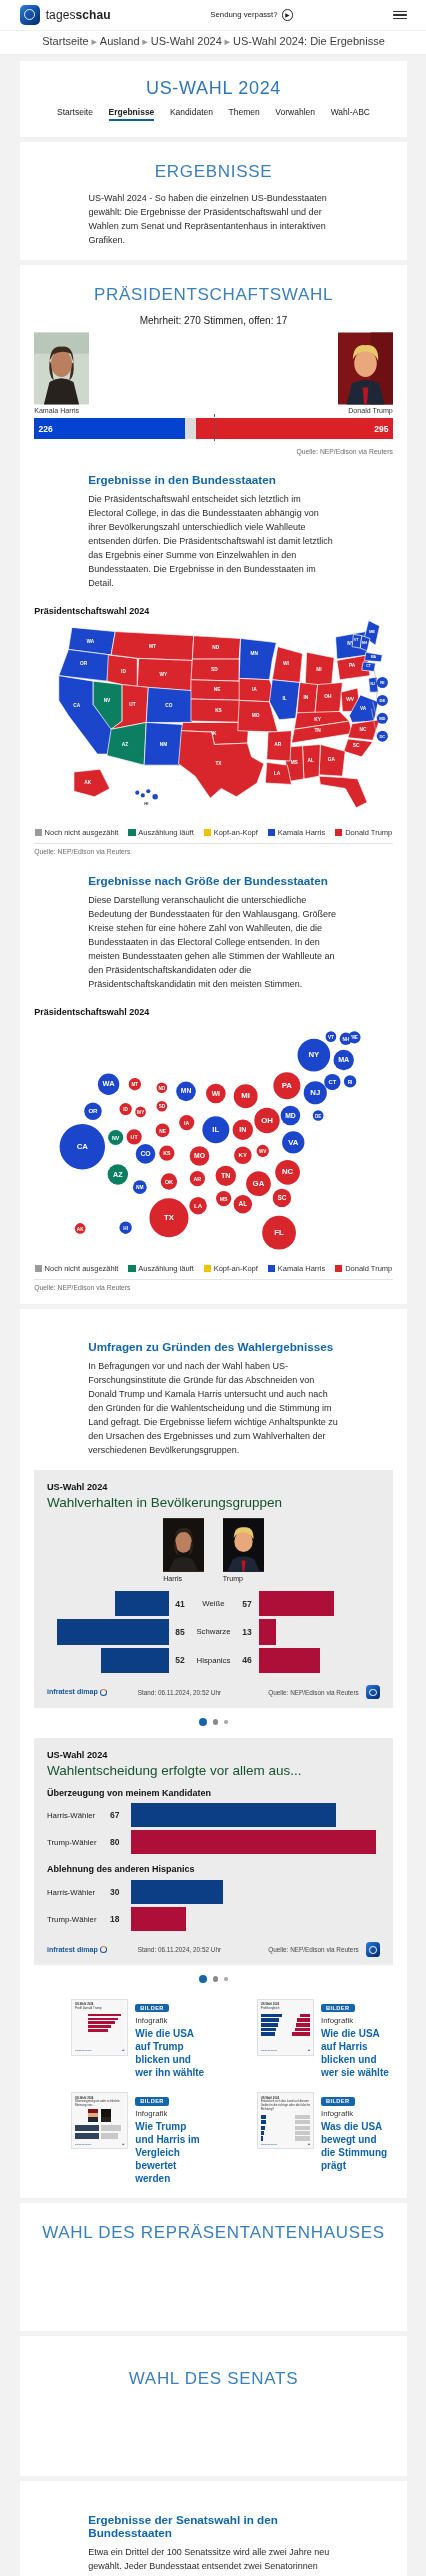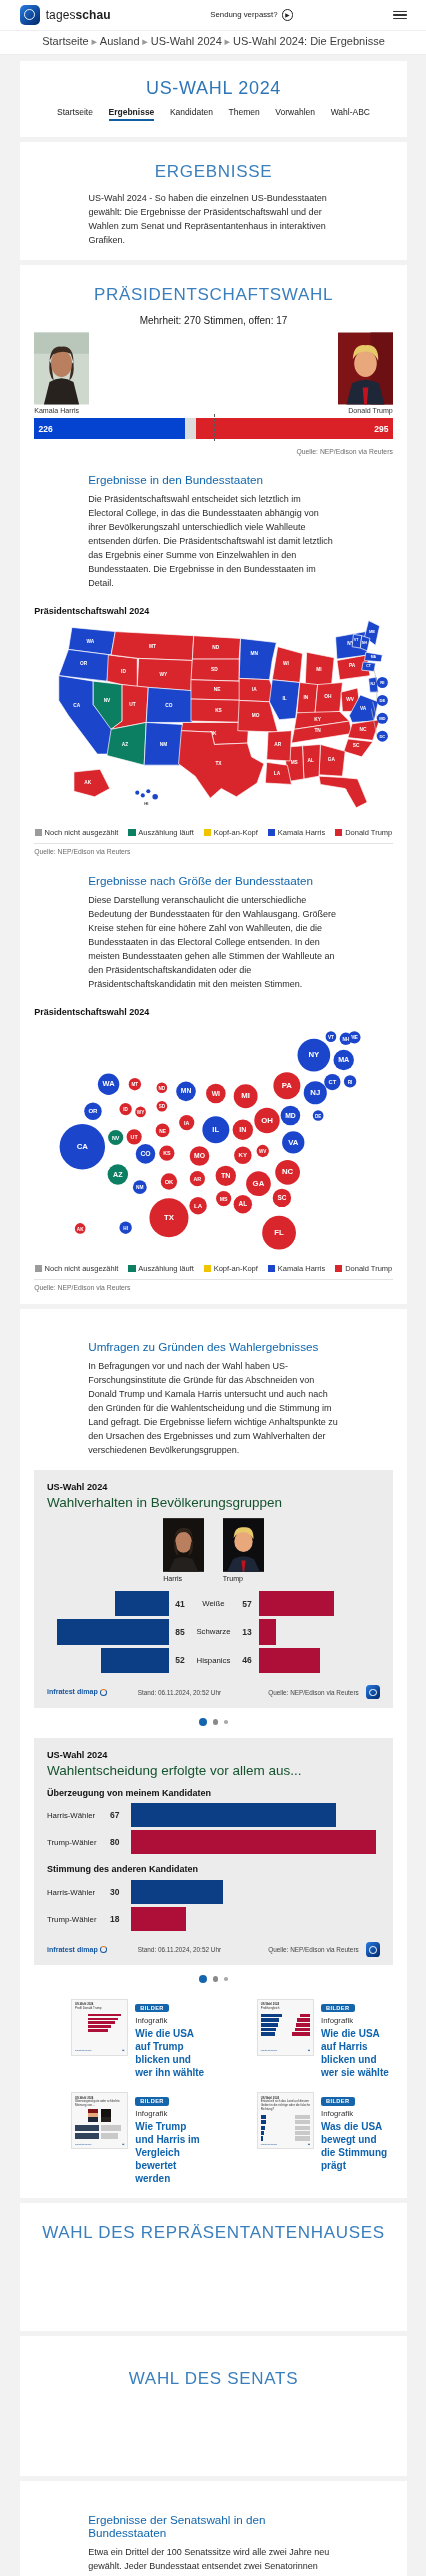--- a/index.html
+++ b/index.html
@@ -38,21 +38,21 @@
   .cand.right .nm { text-align:right; }
   .ebar-wrap { position:relative; margin-top:2.8px; }
   .ebar { display:flex; height:21.3px; width:100%; }
   .ebar .seg { height:100%; }
   .ebar .val { color:#fff; font-size:8.5px; font-weight:bold; padding:5.7px 4.3px; }
   .ebar .h { text-align:left; } .ebar .t { text-align:right; }
   .maj-line { position:absolute; top:-4.3px; bottom:-1.4px; width:0; border-left:1.4px dashed #5a5a5a; }
   .src-r { text-align:right; font-size:6.8px; color:#6b6b6b; margin-top:8.5px; }
   .src-l { font-size:6.8px; color:#6b6b6b; margin-top:4.3px; }
 
-  h2.sub { font-size:11.7px; color:#1166ad; font-weight:normal; margin:18.5px 0 7.1px 54px; width:256px; }
+  h2.sub { font-size:11.7px; color:#1166ad; font-weight:bold; margin:18.5px 0 7.1px 54px; width:256px; }
   .para { margin-left:54px; width:250px; font-size:9px; line-height:1.55; }
 
   .maplabel { font-size:9px; font-weight:bold; color:#111; margin:15.6px 0 2.8px; }
   svg text { font-family:"Liberation Sans","DejaVu Sans",sans-serif; }
   .legend { display:flex; justify-content:center; gap:10px; font-size:7.5px; color:#333; margin-top:7.1px; flex-wrap:wrap; }
   .legend .it { display:flex; align-items:center; gap:2.8px; }
   .legend .sw { width:7.1px; height:7.1px; display:inline-block; }
   .hr { border-top:0.7px solid #e3e3e3; margin-top:5.7px; }
 
   .gcard { background:#ececec; margin-top:12.8px; padding:11.4px 12.8px 8.5px; }
@@ -547,21 +547,21 @@
             <div class="num">67</div>
             <div class="bar" style="width: 205px; background: rgb(12, 62, 134);"></div>
           </div>
           <div class="rea-row">
             <div class="lbl">Trump-Wähler</div>
             <div class="num">80</div>
             <div class="bar" style="width: 245px; background: rgb(173, 15, 57);"></div>
           </div>
         </div>
         <div class="rea-group">
-          <div class="rea-gt">Stimmung des anderen Kandidaten</div>
+          <div class="rea-gt">Ablehnung des anderen Hispanics</div>
           <div class="rea-row">
             <div class="lbl">Harris-Wähler</div>
             <div class="num">30</div>
             <div class="bar" style="width: 92px; background: rgb(12, 62, 134);"></div>
           </div>
           <div class="rea-row">
             <div class="lbl">Trump-Wähler</div>
             <div class="num">18</div>
             <div class="bar" style="width: 55px; background: rgb(173, 15, 57);"></div>
           </div>

